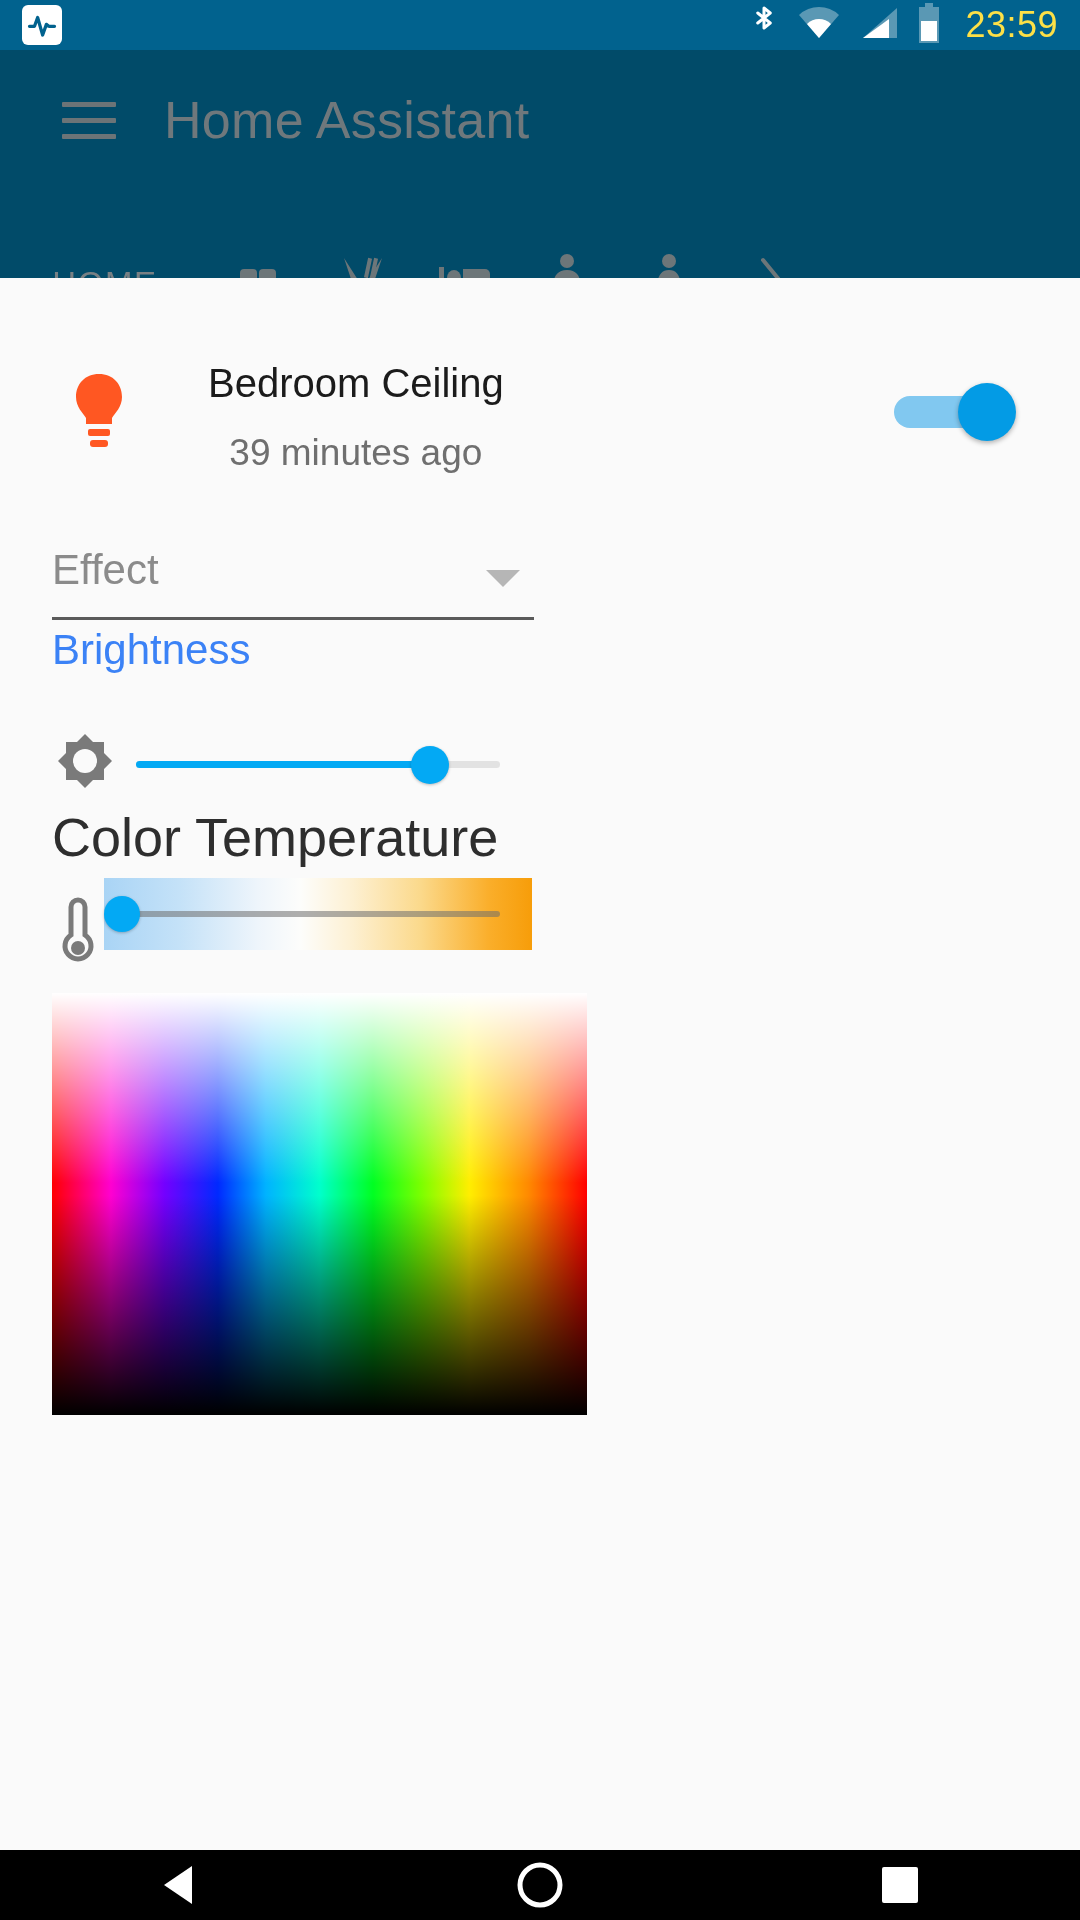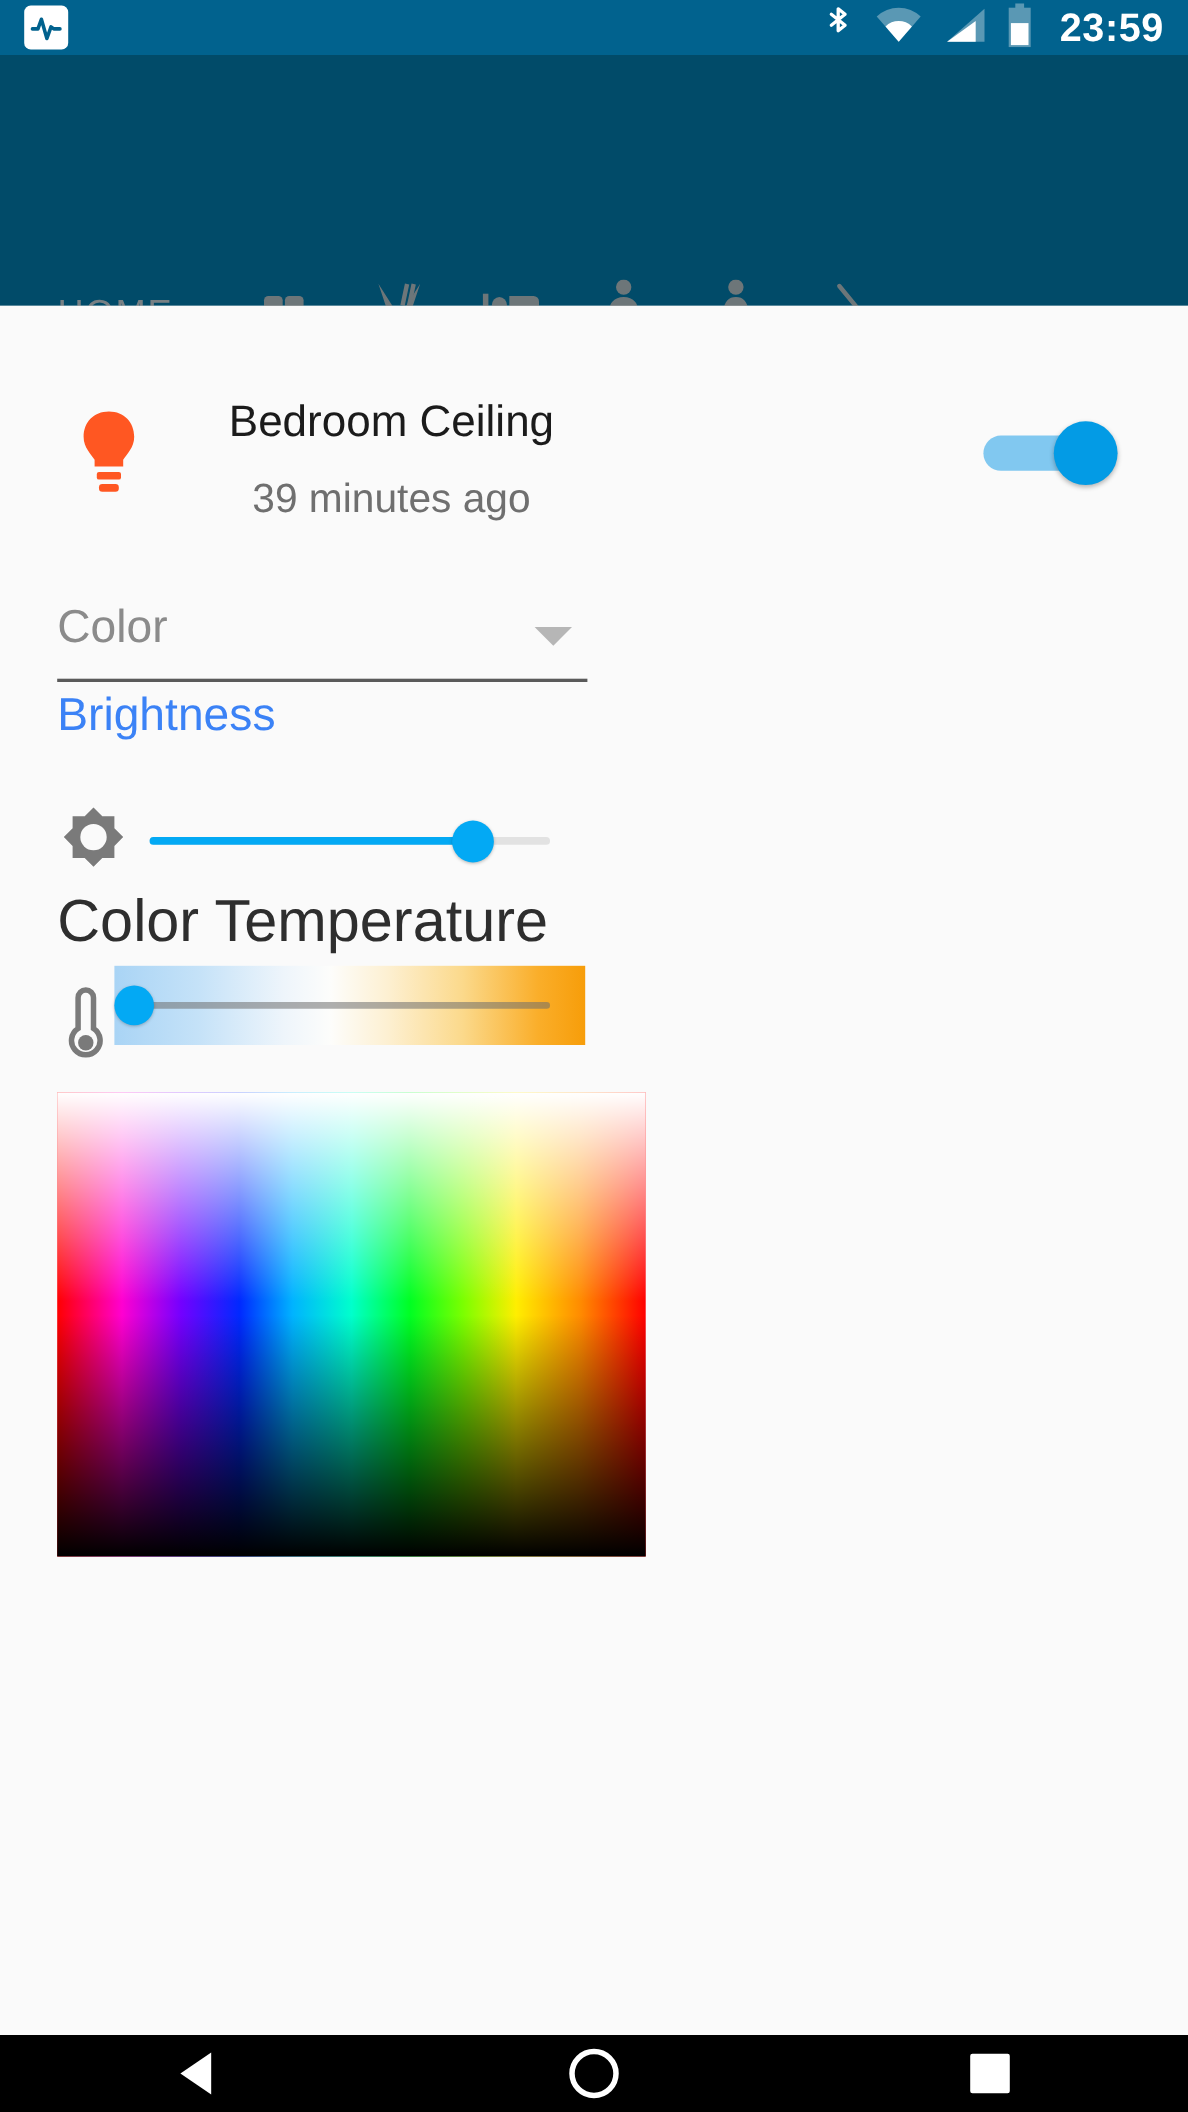--- a/index.html
+++ b/index.html
@@ -18,21 +18,21 @@
   }
   #status-left{ display:flex; align-items:center; padding-left:22px; }
   #notif-icon{
     width:40px; height:40px; background:#ffffff; border-radius:6px;
     display:flex; align-items:center; justify-content:center;
   }
   #status-right{
     margin-left:auto; display:flex; align-items:center; gap:18px; padding-right:22px;
   }
   #clock{
-    color:#ffffff; font-size:36px; letter-spacing:0.5px; font-weight:700;
+    color:#fde047; font-size:36px; letter-spacing:0.5px; font-weight:400;
     line-height:1; margin-left:6px;
   }
 
   
   #app-bar{
     position:absolute; left:0; top:50px; width:1080px; height:228px;
     background:#014b69;
   }
   #app-bar-top{
     height:140px; display:flex; align-items:center; padding-left:62px;
@@ -204,20 +204,28 @@
         <rect x="8" y="0" width="8" height="5" fill="#5a98b4"></rect>
         <rect x="2" y="4" width="20" height="36" fill="#5a98b4"></rect>
         <rect x="4" y="18" width="16" height="20" fill="#ffffff"></rect>
       </svg>
     </span>
     <span id="clock">23:59</span>
   </div>
 </div>
 
 <div id="app-bar">
+  <div id="app-bar-top">
+    <div id="menu-button">
+      <span></span>
+      <span></span>
+      <span></span>
+    </div>
+    <div id="app-title">Home Assistant</div>
+  </div>
 
   <div id="tab-bar">
     <div class="tab" id="tab-home">
       <span class="tab-label">HOME</span>
     </div>
     <div class="tab tab-icon">
       <span>
         <svg width="54" height="46" viewBox="0 0 54 46">
           <rect x="6" y="10" width="17" height="16" rx="4"></rect>
           <rect x="25" y="10" width="17" height="16" rx="4"></rect>
@@ -288,21 +296,21 @@
       <div id="entity-name">Bedroom Ceiling</div>
       <div id="entity-state">39 minutes ago</div>
     </div>
     <div id="entity-toggle">
       <div id="toggle-track"></div>
       <div id="toggle-thumb"></div>
     </div>
   </div>
 
   <div id="effect-field">
-    <span id="effect-label">Color</span>
+    <span id="effect-label">Effect</span>
     <span id="effect-caret"></span>
   </div>
 
   <div id="brightness-label">Brightness</div>
   <div id="brightness-row">
     <span id="brightness-icon">
       <svg width="66" height="66" viewBox="0 0 66 66">
         <path d="M33 2 L41 10 L52 10 L52 21 L60 29 L52 37 L52 48 L41 48 L33 56 L25 48 L14 48 L14 37 L6 29 L14 21 L14 10 L25 10 Z" fill="#7a7a7a"></path>
         <circle cx="33" cy="29" r="12" fill="#fafafa"></circle>
       </svg>

